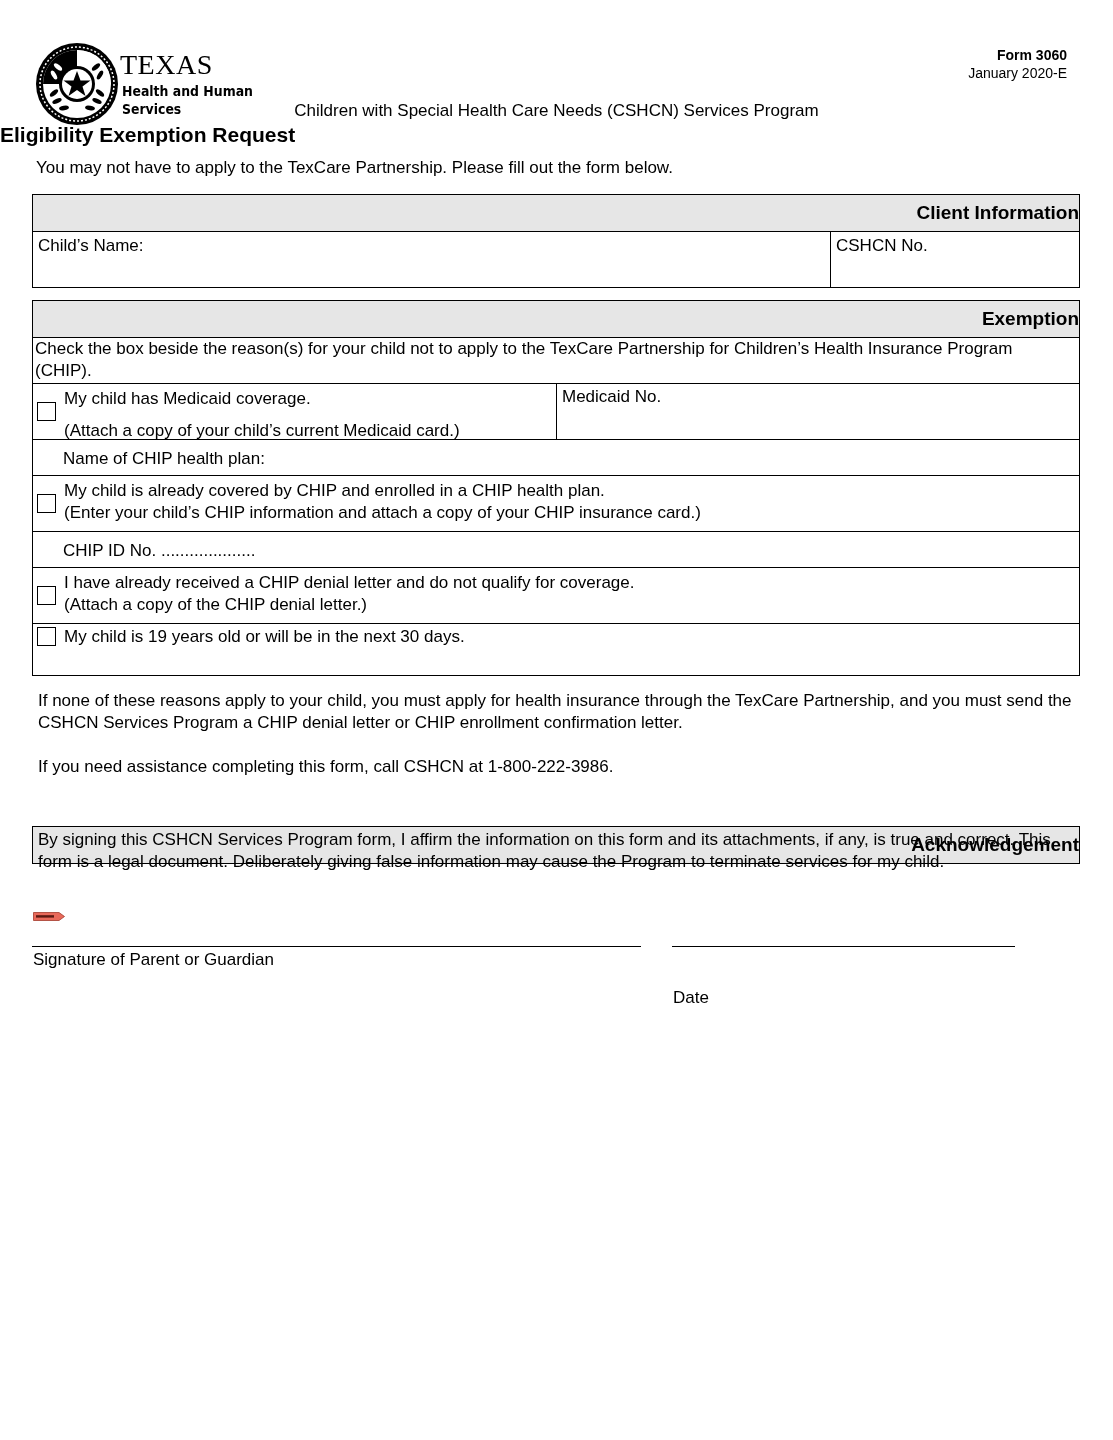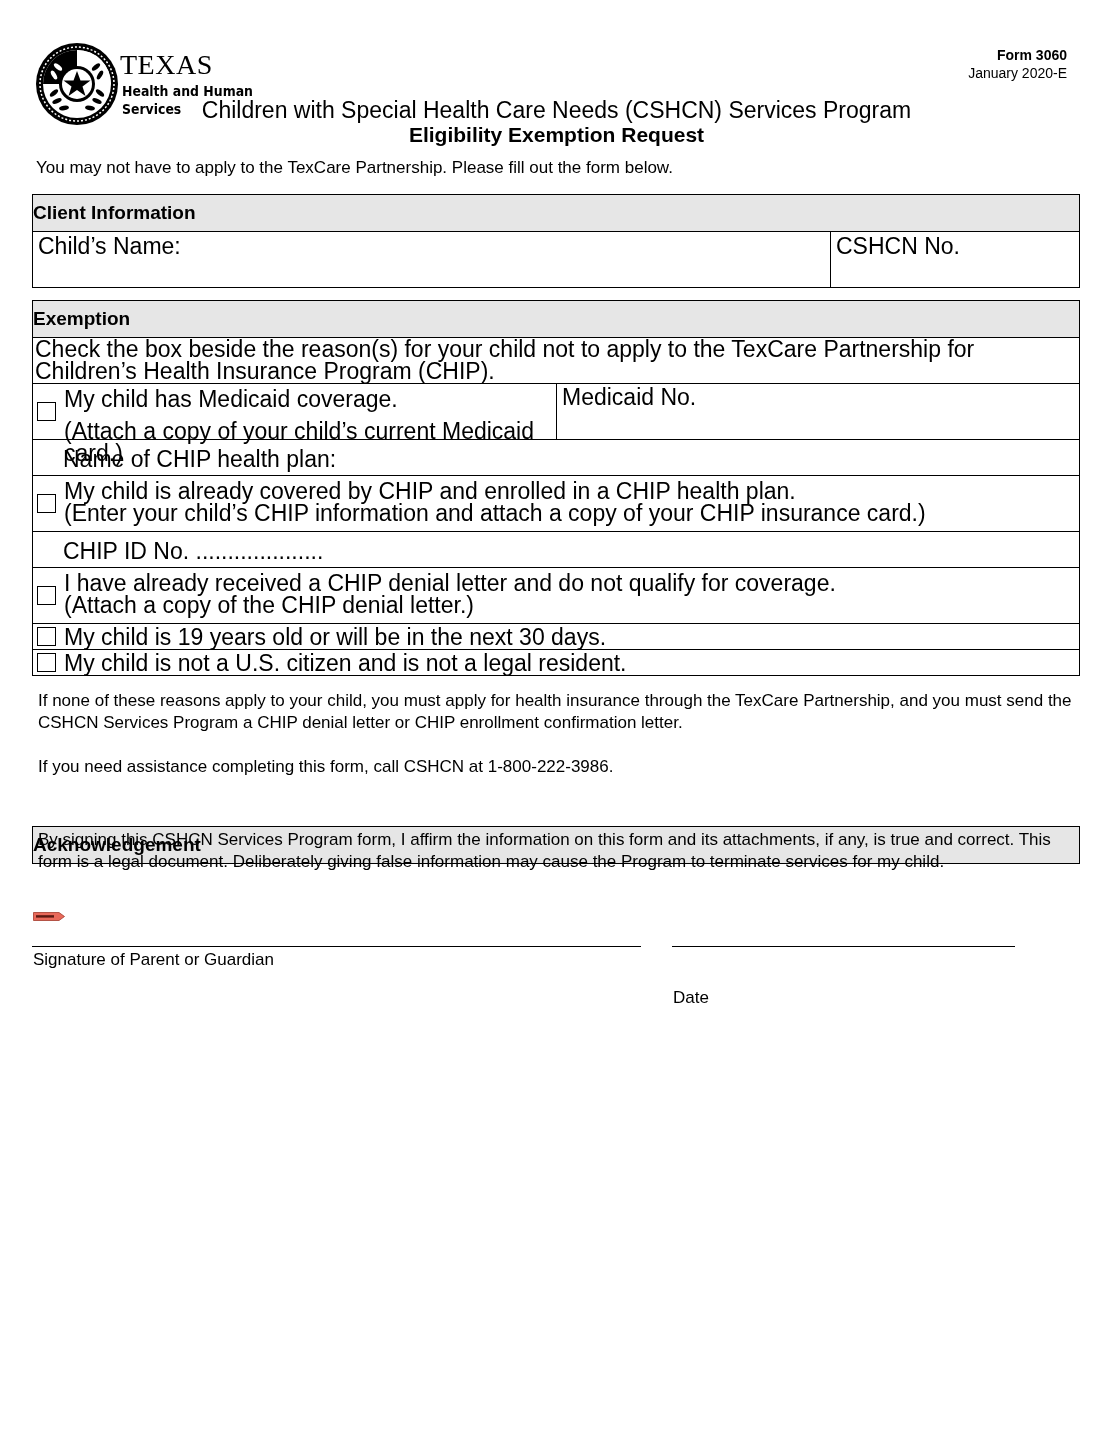--- a/index.html
+++ b/index.html
@@ -3,27 +3,27 @@
 <meta charset="utf-8">
 <style>
   html, body { margin: 0; padding: 0; background: #ffffff; }
   body { width: 1113px; height: 1440px; position: relative; font-family: "Liberation Sans", sans-serif; color: #000; overflow: hidden; }
   .abs { position: absolute; }
   .logo { left: 34px; top: 41px; width: 220px; height: 86px; }
   .logo-text-1 { left: 120px; top: 50px; font-family: "Liberation Serif", serif; font-size: 28px; letter-spacing: 0.5px; line-height: 30px; }
   .logo-text-2 { left: 122px; top: 82px; font-family: "DejaVu Sans", sans-serif; font-weight: bold; font-size: 14.5px; line-height: 18px; transform: scaleX(0.86); transform-origin: left top; }
   .form-no { right: 46px; top: 46px; text-align: right; font-size: 14px; line-height: 18px; }
   .form-no b { display: block; font-weight: bold; }
-  .program { left: 0; width: 1113px; top: 100px; text-align: center; font-size: 23px; line-height: 21px; }
-  .title { left: 0; width: 1113px; top: 122px; text-align: center; font-size: 21px; font-weight: bold; line-height: 26px; }
+  .program { left: 0; width: 1113px; top: 100px; text-align: center; font-size: 17px; line-height: 21px; }
+  .title { left: 0; width: 1113px; top: 122px; font-size: 21px; font-weight: bold; line-height: 26px; }
   .intro { left: 36px; top: 157px; font-size: 17px; line-height: 21px; }
 
   .box { position: absolute; left: 32px; width: 1048px; border: 1px solid #000; box-sizing: border-box; }
-  .hdr { background: #e6e6e6; border-bottom: 1px solid #000; text-align: left; font-weight: bold; font-size: 19px; height: 37px; line-height: 36px; box-sizing: border-box; }
-  .row { position: relative; border-bottom: 1px solid #000; box-sizing: border-box; font-size: 23px; line-height: 22px; }
+  .hdr { background: #e6e6e6; border-bottom: 1px solid #000; text-align: right; font-weight: bold; font-size: 19px; height: 37px; line-height: 36px; box-sizing: border-box; }
+  .row { position: relative; border-bottom: 1px solid #000; box-sizing: border-box; font-size: 17px; line-height: 22px; }
   .row:last-child { border-bottom: none; }
   .cell { position: absolute; top: 0; bottom: 0; box-sizing: border-box; }
   .vline { border-left: 1px solid #000; }
   .cb { position: absolute; left: 4px; width: 19px; height: 19px; border: 1px solid #000; background: #fff; box-sizing: border-box; cursor: pointer; }
   .txt { position: absolute; }
   .para { position: absolute; left: 38px; font-size: 17px; line-height: 22px; }
   .sigline { position: absolute; border-top: 1px solid #000; height: 0; }
   .siglabel { position: absolute; font-size: 17px; line-height: 21px; }
   .sign-here { position: absolute; left: 33px; top: 912px; width: 32px; height: 9px; }
 </style>
@@ -118,24 +118,20 @@
     <div class="cb" style="top:18px;"></div>
     <span class="txt" style="left:31px;top:4px;">I have already received a CHIP denial letter and do not qualify for coverage.</span>
     <span class="txt" style="left:31px;top:26px;">(Attach a copy of the CHIP denial letter.)</span>
   </div>
 
   <div class="row" style="height:26px;">
     <div class="cb" style="top:3px;"></div>
     <span class="txt" style="left:31px;top:2px;">My child is 19 years old or will be in the next 30 days.</span>
   </div>
 
-  <div class="row" style="height:26px;">
-    <div class="cb" style="top:3px;"></div>
-    <span class="txt" style="left:31px;top:2px;">My child is not a U.S. citizen and is not a legal resident.</span>
-  </div>
 </div>
 
 <div class="para" style="top:690px;width:1045px;">If none of these reasons apply to your child, you must apply for health insurance through the TexCare Partnership, and you must send the CSHCN Services Program a CHIP denial letter or CHIP enrollment confirmation letter.</div>
 <div class="para" style="top:756px;">If you need assistance completing this form, call CSHCN at 1-800-222-3986.</div>
 
 <div class="box" style="top:789px;height:38px;margin-top:37px;">
   <div class="hdr" style="border-bottom:none;height:36px;">Acknowledgement</div>
 </div>
 <div class="para" style="top:829px;width:1040px;">By signing this CSHCN Services Program form, I affirm the information on this form and its attachments, if any, is true and correct. This form is a legal document. Deliberately giving false information may cause the Program to terminate services for my child.</div>
 

